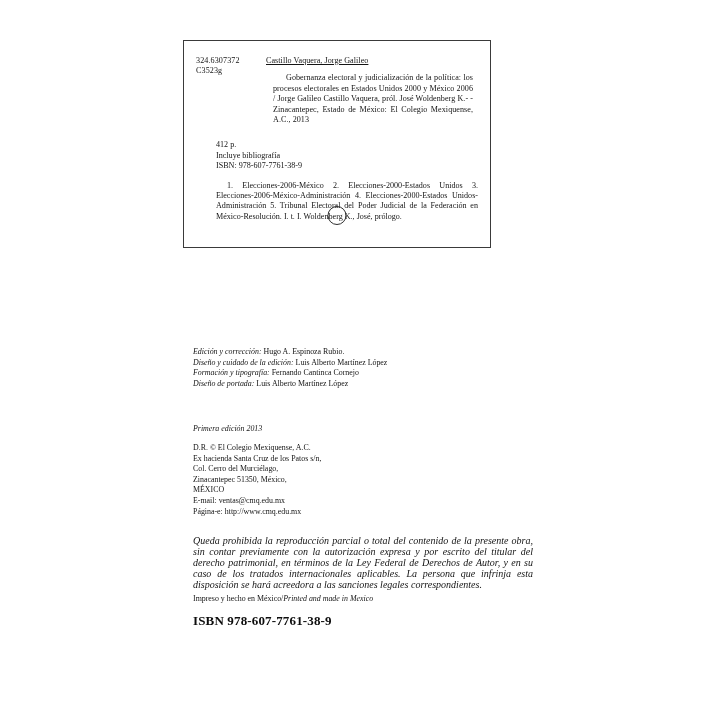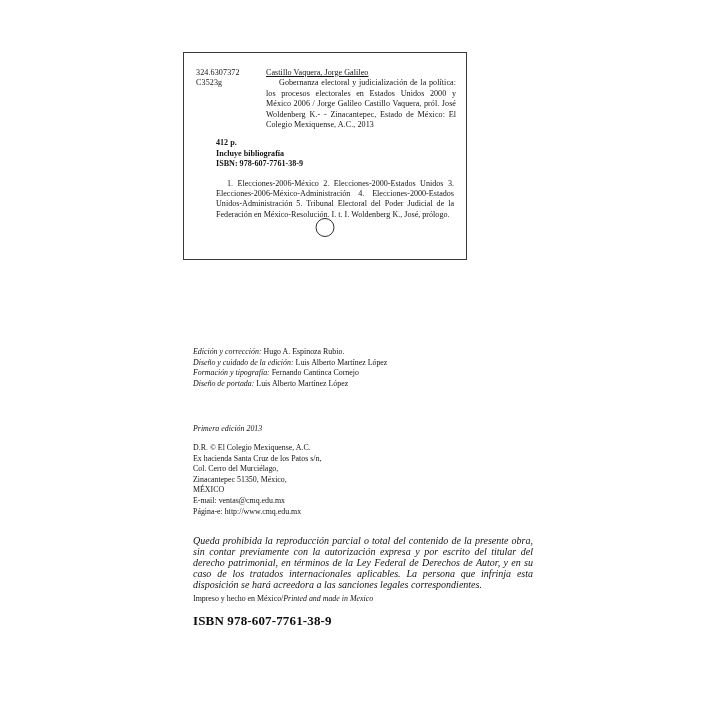--- a/index.html
+++ b/index.html
@@ -20,22 +20,22 @@
   .page {
     position: absolute;
     inset: 0;
     background: #ffffff;
   }
 
   
   .cip-card {
     position: absolute;
     left: 183px;
-    top: 52px;
-    width: 284px;
+    top: 40px;
+    width: 308px;
     height: 208px;
     border: 1px solid #3a3a3a;
     box-sizing: border-box;
     background: #ffffff;
   }
 
   .cip-inner {
     position: absolute;
     left: 12px;
     top: 15px;
@@ -64,31 +64,30 @@
     text-align: justify;
     letter-spacing: 0.05px;
   }
 
   .cip-author {
     margin: 0;
     text-decoration: underline;
   }
 
   .cip-title {
-    margin: 0;
+    margin: 7px;
     text-indent: 13px;
   }
 
   .cip-phys {
     margin: 0;
     padding-left: 20px;
     font-size: 8.1px;
     line-height: 10.4px;
     color: #141414;
-    font-weight: bold;
   }
 
   .gap-sm { height: 8px; }
   .gap-md { height: 9px; }
 
   .cip-subjects {
     margin: 0;
     padding-left: 20px;
     padding-right: 2px;
     font-size: 8.1px;

